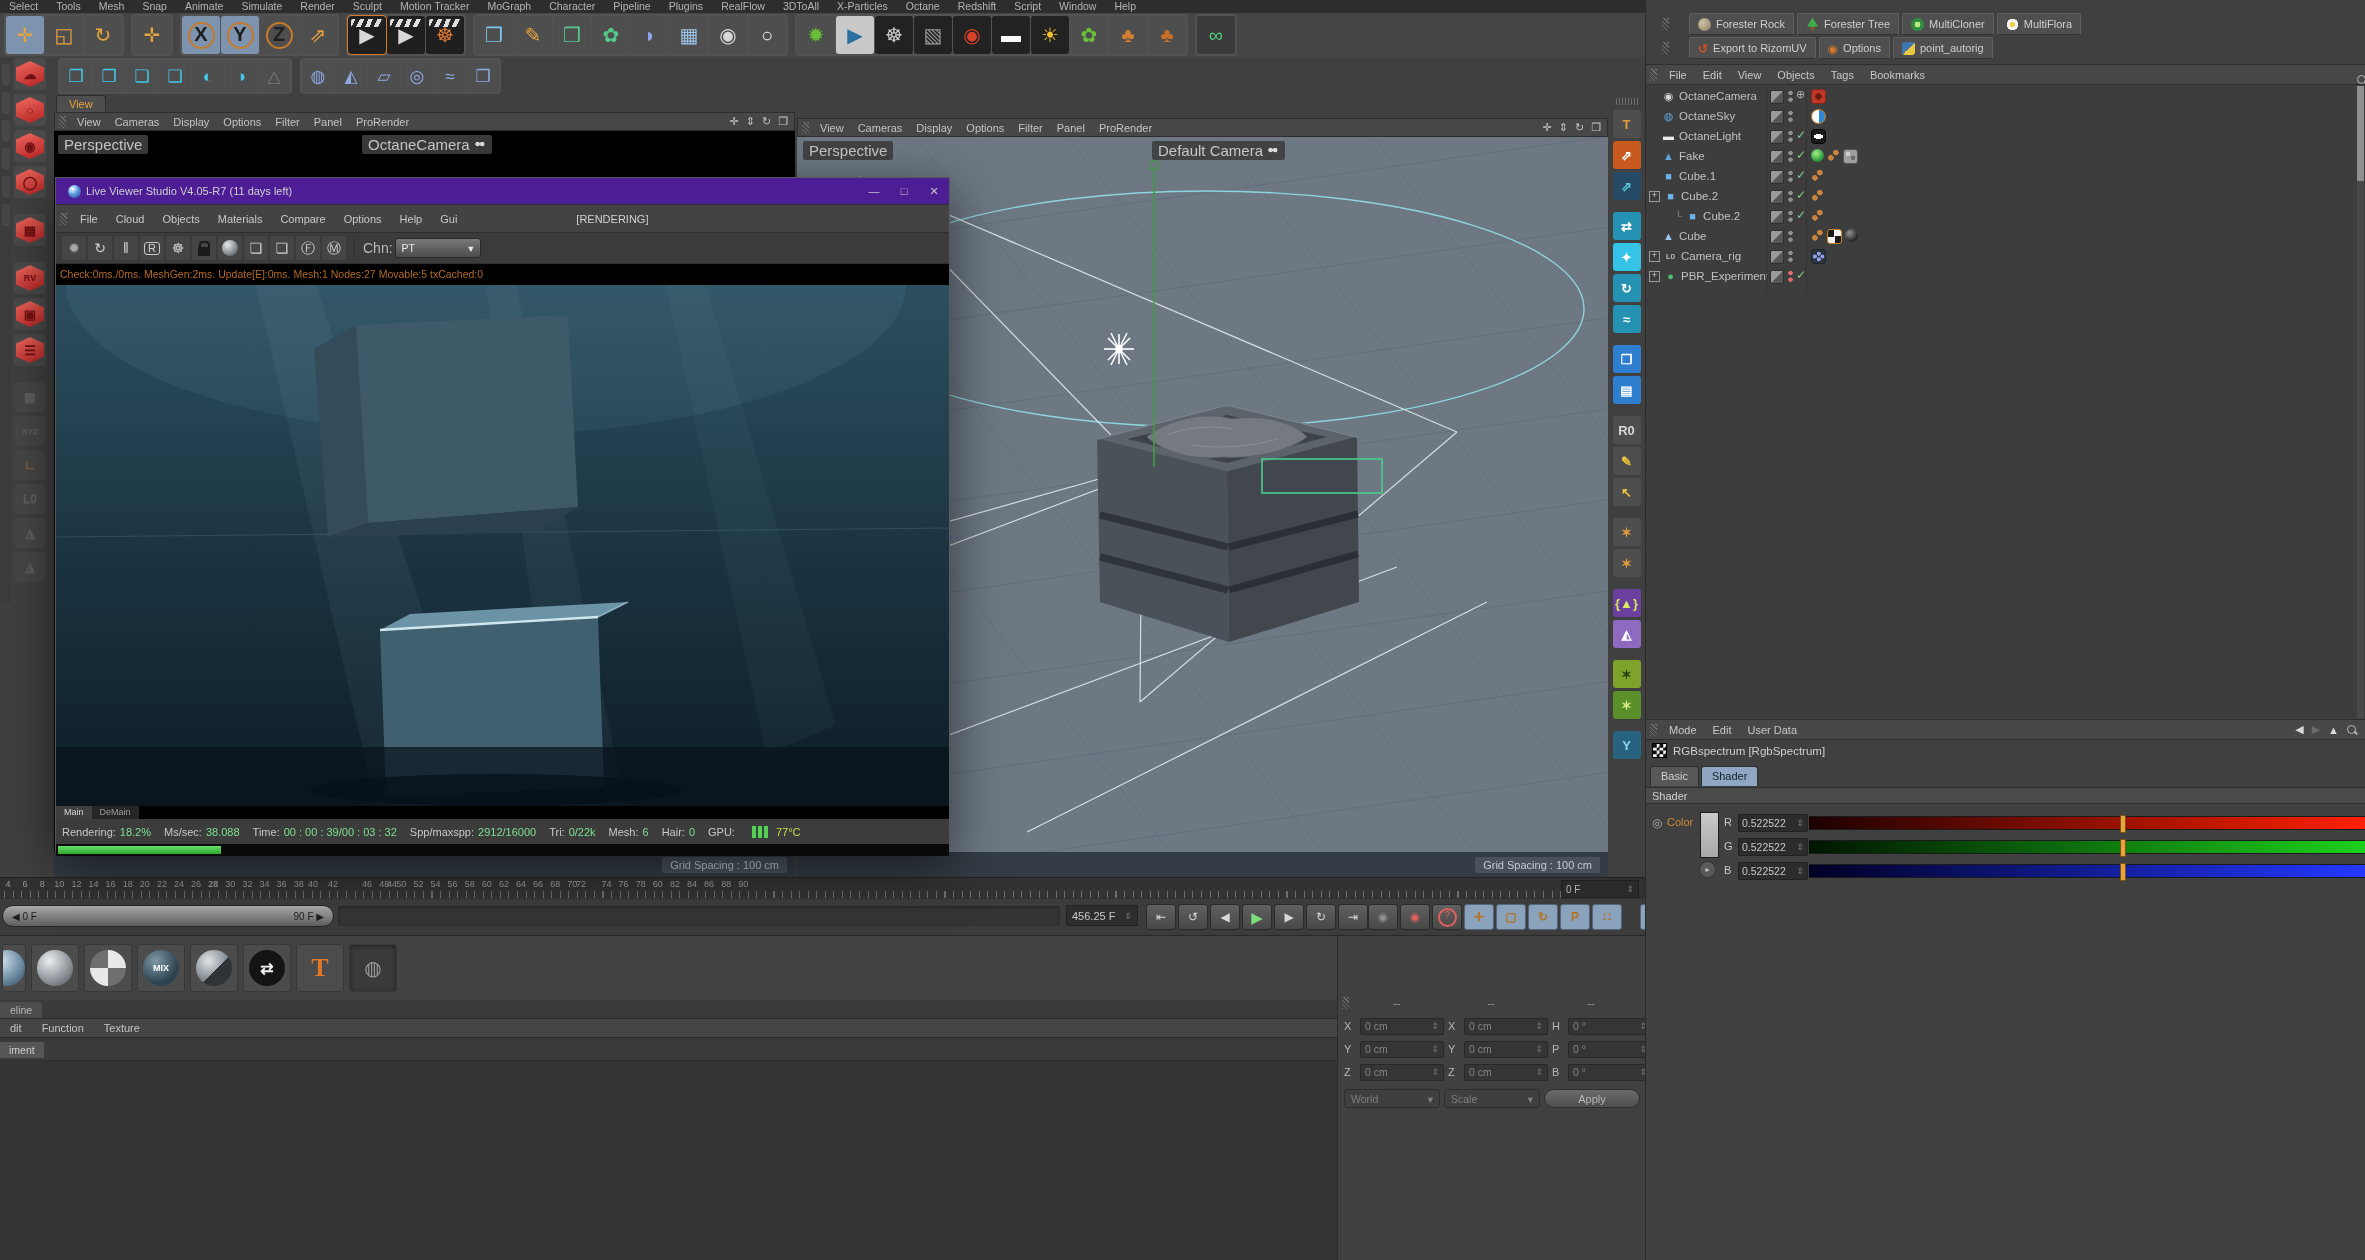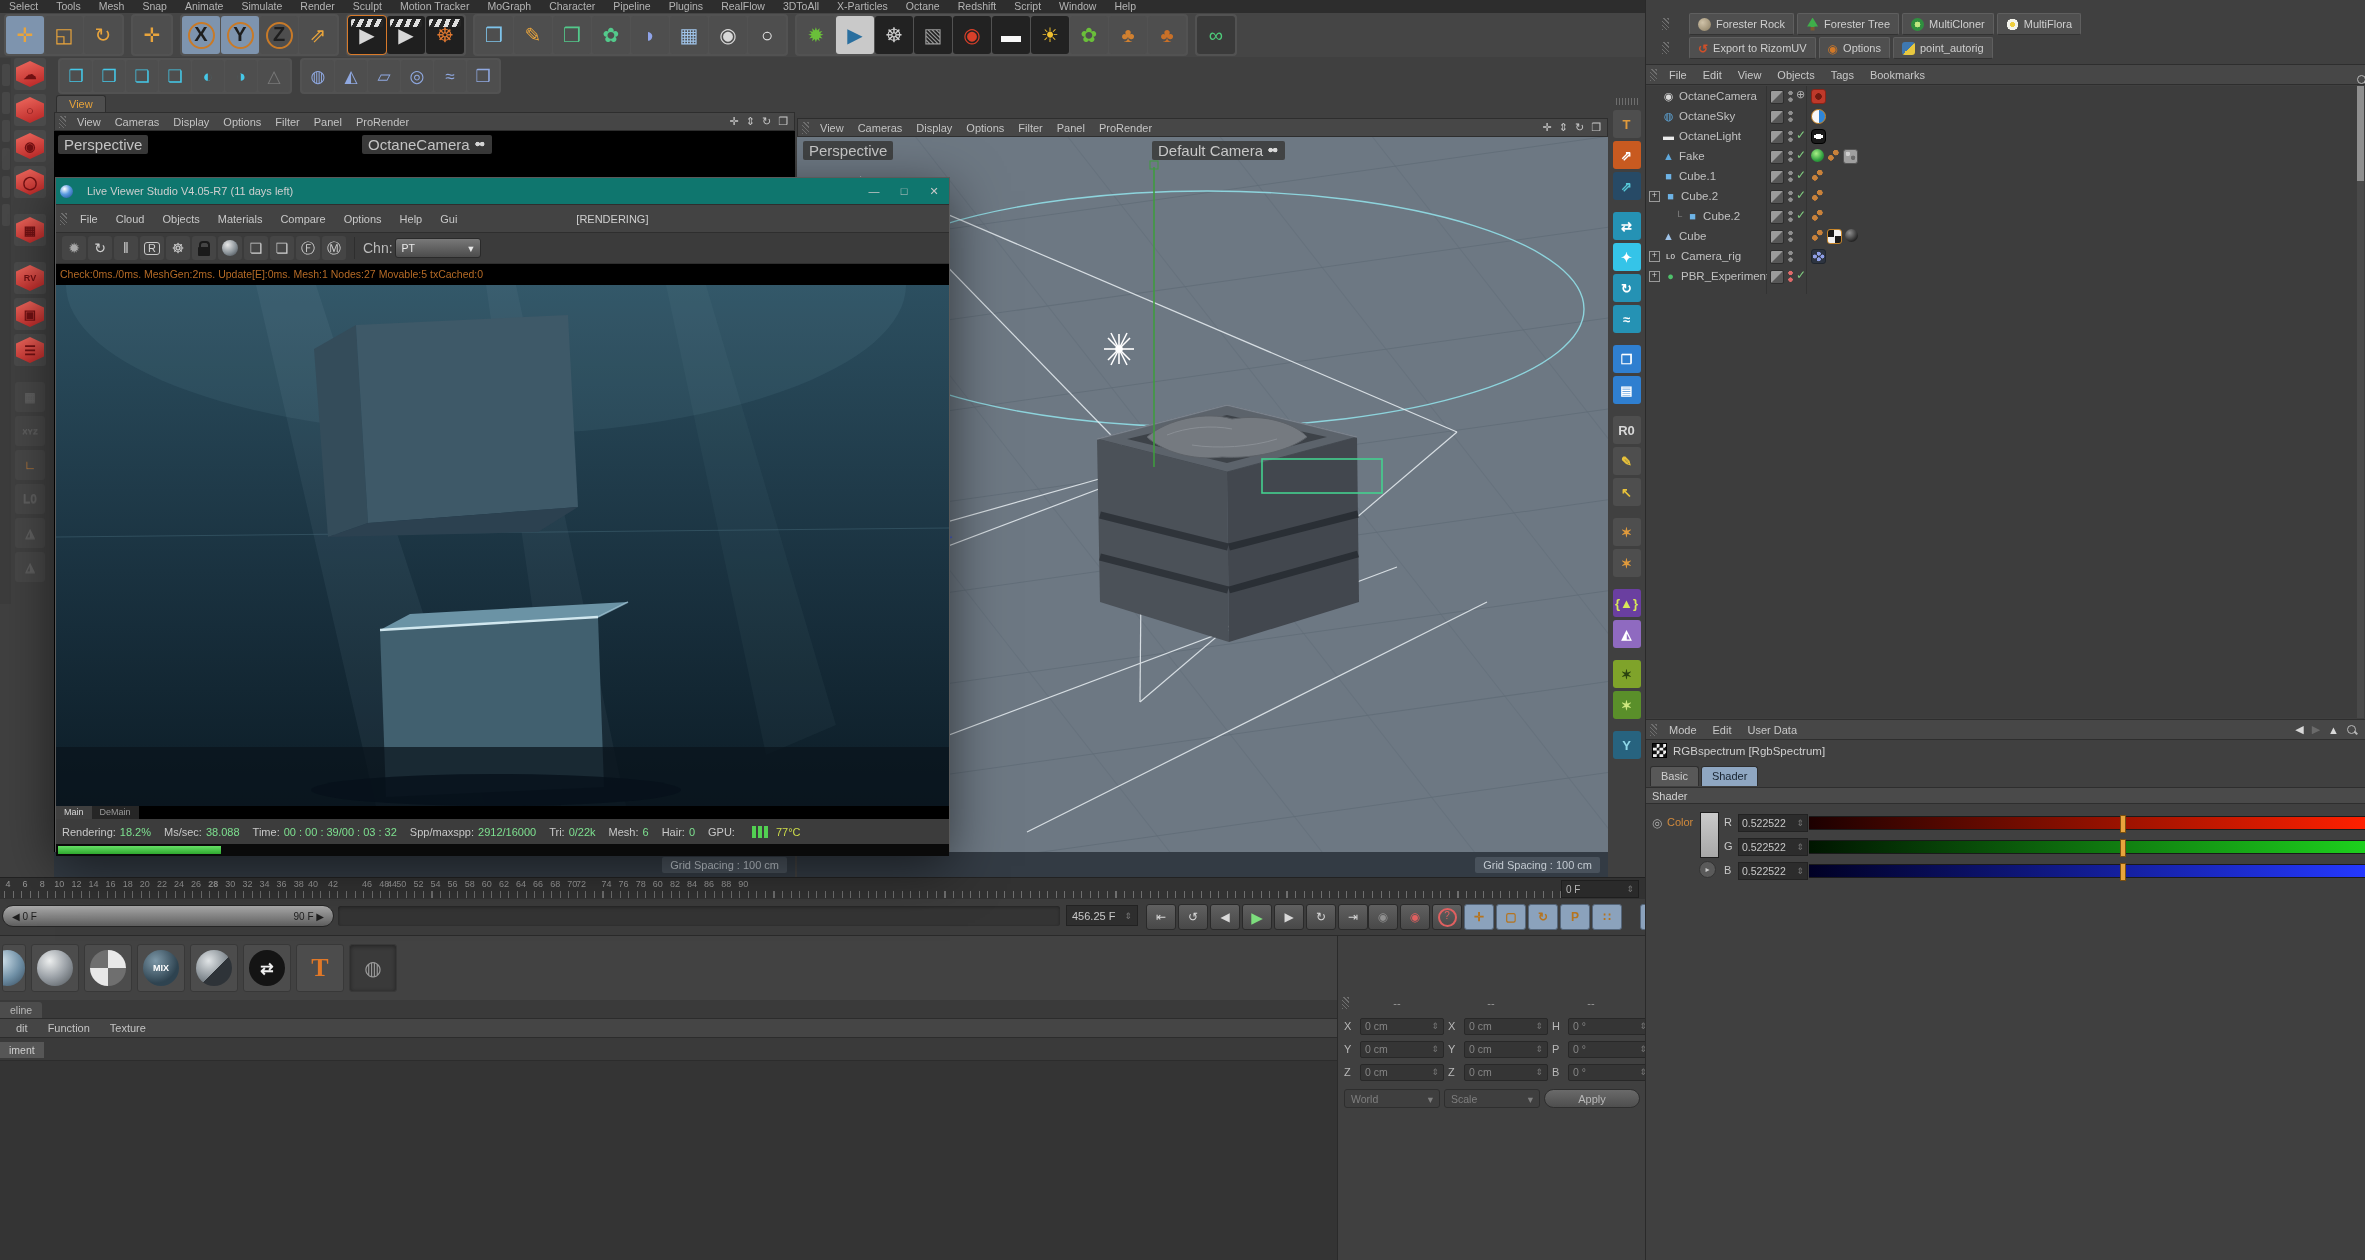--- a/index.html
+++ b/index.html
@@ -86,21 +86,21 @@
   .m-half .msphere{background:linear-gradient(135deg,transparent 55%,#2e3338 55%),radial-gradient(circle at 35% 30%,#e0e4e6,#8a9298 50%,#3e464c)}
   .m-shuffle .msphere{background:#141414;color:#f0f0f0;font-size:16px}
   .m-letter .g{font-family:"Liberation Serif",serif;font-size:26px;font-weight:bold;color:#e07828}
   .m-btn{background:#3a3a3a !important;box-shadow:inset 0 1px 4px #222}
   .m-btn .g{font-size:20px;color:#9a9a9a}
   
   #dock{left:0;top:1000px;width:1337px;height:260px;background:#3a3a3a}
   .dock-tab{position:absolute;left:0;top:2px;height:16px;padding:0 10px;background:#4c4c4c;font-size:10.5px;color:#b8b8b8;line-height:16px;border-radius:0 3px 0 0}
   .dock-menu{position:absolute;left:0;top:18px;width:100%;height:20px;background:#454545;border-top:1px solid #2c2c2c;border-bottom:1px solid #2c2c2c;display:flex;align-items:center;font-size:11px;color:#c4c4c4;box-sizing:border-box}
   .dock-menu .mi{padding:0 10px}
-  .dock-menu .mi:first-child{padding-left:16px}
+  .dock-menu .mi:first-child{padding-left:10px}
   .dock-chip{position:absolute;left:0;top:42px;height:16px;background:#565656;color:#cfcfcf;font-size:10.5px;line-height:16px;padding:0 9px}
   .dock-body{position:absolute;left:0;top:60px;width:100%;height:200px;background:#343434;border-top:1px solid #2c2c2c}
   
   #coord{left:1337px;top:935px;width:308px;height:325px;background:#404040;border-top:1px solid #2a2a2a;border-left:1px solid #2a2a2a;box-sizing:border-box;font-size:11px}
   #coord .chead{position:absolute;left:0;top:58px;width:100%;height:18px;display:flex;align-items:center;color:#9a9a9a}
   #coord .chead span{display:inline-block}
   #coord .cgrid{position:absolute;left:6px;top:80px;display:grid;grid-template-columns:12px 84px 12px 84px 12px 84px;grid-auto-rows:20px;gap:3px 4px;align-items:center}
   .clbl{color:#b8b8b8;text-align:left}
   .cinput{height:15px;background:#353535;border:1px solid #282828;border-radius:2px;color:#858585;font-size:10.5px;display:flex;align-items:center;justify-content:space-between;padding:0 4px}
   #coord .cfoot{position:absolute;left:6px;top:153px;display:grid;grid-template-columns:96px 96px 96px;gap:4px}
@@ -163,21 +163,21 @@
   .grad.r{background:linear-gradient(90deg,#1c0000,#ff2000)}
   .grad.g{background:linear-gradient(90deg,#001500,#1dd01d)}
   .grad.b{background:linear-gradient(90deg,#000024,#2438ff)}
   .ghandle{position:absolute;left:56%;top:-2px;width:4px;height:16px;background:#e8a43c;border:1px solid #7a5010}
   #am-swatch{position:absolute;left:54px;top:812px;width:17px;height:44px;background:linear-gradient(#cacaca,#a8a8a8);border:1px solid #1e1e1e}
   #am-expand{position:absolute;left:53px;top:861px;width:15px;height:15px;border-radius:50%;background:#5a5a5a;border:1px solid #333;color:#ccc;font-size:8px;line-height:15px;text-align:center}
   .radio{color:#b0b0b0;font-size:12px}
   .nav-ic{font-size:11px}
   
   #live-viewer{left:55px;top:177px;width:895px;height:675px;background:#3c3c3c;border:1px solid #5a5a5a;box-shadow:0 14px 50px rgba(0,0,0,.55);box-sizing:border-box}
-  .lv-titlebar{height:26px;background:#0f766e;display:flex;align-items:center;padding-left:4px;gap:14px;font-size:11px;color:#cfcfcf}
+  .lv-titlebar{height:26px;background:#4c1d95;display:flex;align-items:center;padding-left:12px;gap:5px;font-size:11px;color:#cfcfcf}
   .c4dball{width:13px;height:13px;border-radius:50%;background:radial-gradient(circle at 35% 30%,#fff,#5a9ae0 45%,#1a4a8f);flex:none}
   .wctrl{margin-left:auto;display:flex}
   .wctrl .icell{width:30px;height:24px;background:transparent}
   .wctrl .g{font-size:11px;color:#c8c8c8}
   .lv-menu{height:27px;background:#434343;border-top:1px solid #2e2e2e;border-bottom:1px solid #2e2e2e;display:flex;align-items:center;font-size:11px;color:#c8c8c8}
   .lv-menu .mi{padding:0 9px}
   .lv-badge{margin-left:110px;color:#d0d0d0}
   .lv-toolbar{height:30px;background:#3b3b3b;border-bottom:1px solid #2e2e2e;display:flex;align-items:center;gap:2px;padding-left:6px}
   .lv-toolbar .icell{background:#454545}
   .lv-toolbar .sep{width:1px;height:22px;background:#2e2e2e;margin:0 6px}

